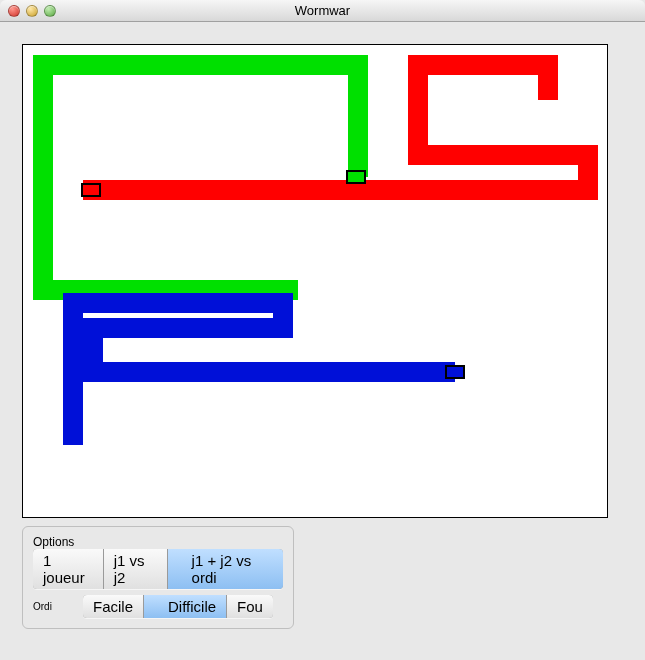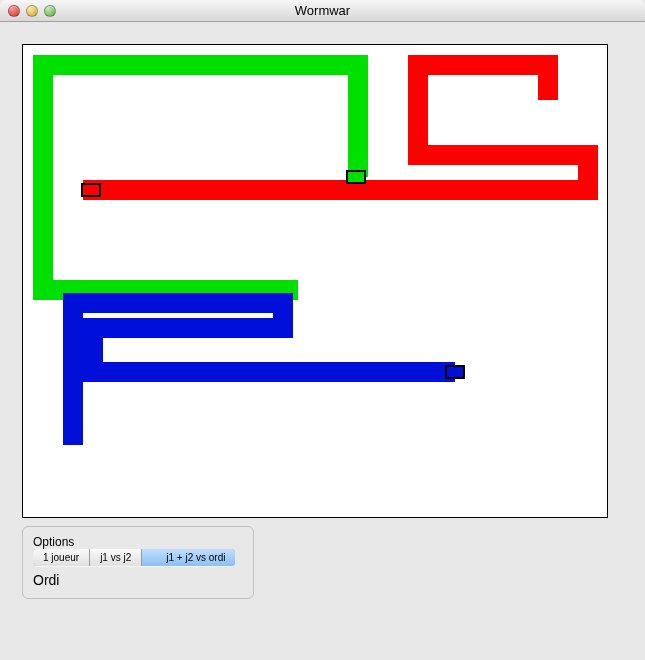--- a/index.html
+++ b/index.html
@@ -42,44 +42,44 @@
 }
 .arena svg { position:absolute; inset:0; }
 .head {
   position:absolute; width:20px; height:14px;
   border:2px solid #000;
 }
 .head.green{background:#00e000;}
 .head.red{background:#ff0000;}
 .head.blue{background:#0010d8;}
 .options {
-  margin-top: 8px; width: 232px;
+  margin-top: 8px; width: 272px;
   border:1px solid #bfbfbf; border-radius:6px;
   padding:8px 10px 10px;
   background:#e8e8e8;
   position:relative;
 }
 .segbar {
   display:inline-flex; border-radius:4px; overflow:hidden;
   box-shadow: inset 0 0 0 1px #9a9a9a, 0 1px 0 rgba(255,255,255,.6);
 }
 .seg {
-  padding:3px 10px; font-size:10px;
+  padding:3px 10px; font-size:15px;
   background:linear-gradient(#fafafa,#e0e0e0);
   border-right:1px solid #9a9a9a;
   cursor:default;
 }
 .seg:last-child{border-right:none;}
 .seg.sel {
   background:linear-gradient(#c0dfff,#8dbff2);
   color:#000;
   padding-left:24px;
 }
 .row {margin-top:6px; display:flex; align-items:center;}
-.row label {width:50px; font-size:14px;}
+.row label {width:50px; font-size:10px;}
 .slider {
   appearance:none; width:150px; height:4px;
   background:linear-gradient(#bcbcbc,#dcdcdc);
   border-radius:3px; outline:none;
   border:1px solid #9a9a9a;
 }
 .slider::-webkit-slider-thumb{
   appearance:none; width:15px; height:15px; border-radius:50%;
   background:radial-gradient(circle at 35% 30%,#cfe6ff,#5a9be0);
   border:1px solid #36649a;
@@ -117,18 +117,23 @@
       <div class="legend">Options</div>
 
       <div class="segbar" id="mode-bar">
           <div class="seg">1 joueur</div>
           <div class="seg">j1 vs j2</div>
           <div class="seg sel">j1 + j2 vs ordi</div>
         </div>
 
       <div class="row">
         <label>Ordi</label>
+        <div class="segbar" id="diff-bar">
+            <div class="seg">Facile</div>
+            <div class="seg sel">Difficile</div>
+            <div class="seg">Fou</div>
+          </div>
       </div>
 
     </div>
 
   </div>
 </div>
 
 </body></html>

